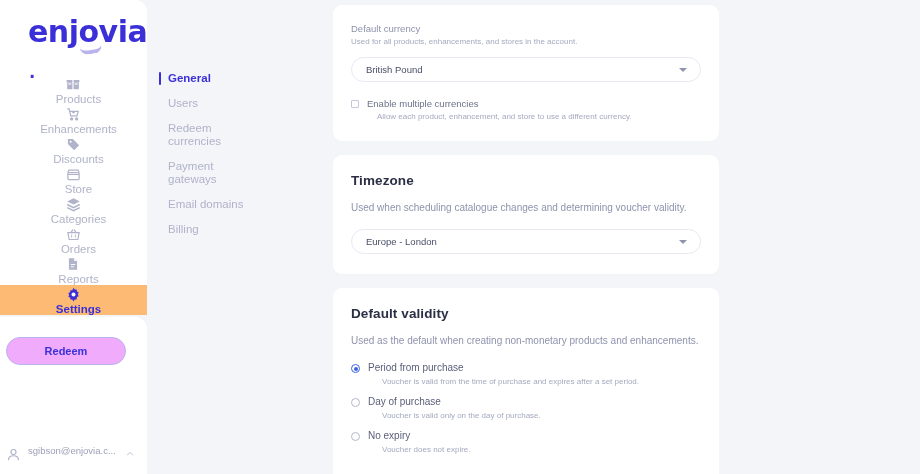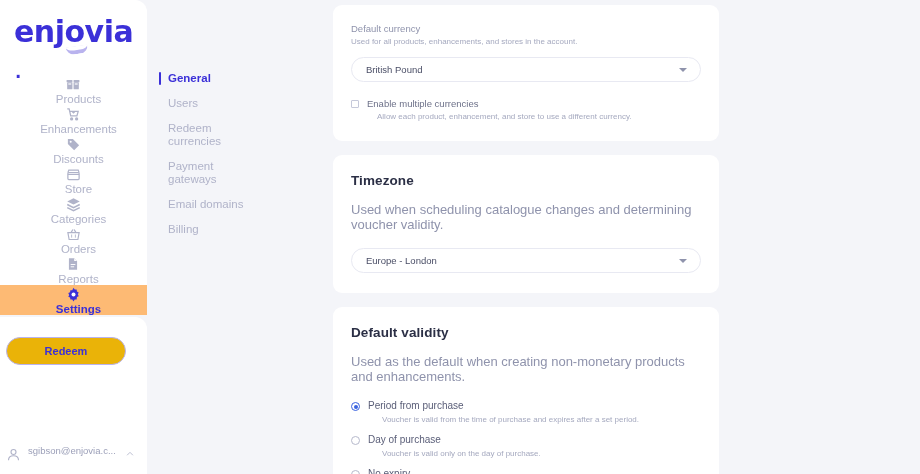--- a/index.html
+++ b/index.html
@@ -24,21 +24,21 @@
     border-radius: 0 12px 12px 0;
   }
   .sidebar-card-bottom {
     position: absolute; left: 0; top: 317px;
     width: 147px; height: 157px;
     background: #ffffff;
     border-radius: 0 12px 0 0;
   }
 
   .logo-wrap {
-    position: absolute; left: 14px; top: 13px;
+    position: absolute; left: 28px; top: 13px;
     width: 112px; height: 40px;
   }
   .logo-text {
     font-family: "DejaVu Sans", sans-serif;
     font-size: 30px;
     font-weight: 700;
     letter-spacing: -0.5px;
     color: #3b30d8;
     line-height: 38px;
   }
@@ -77,21 +77,21 @@
     background: #fdba74;
     color: #3b30d8;
     font-weight: 700;
   }
 
   .redeem-btn {
     position: absolute; left: 6px; top: 337px;
     width: 120px; height: 28px;
     border: 1px solid #b9b3ee;
     border-radius: 16px;
-    background: #eab308;
+    background: #f0abfc;
     color: #3b30d8;
     font-size: 11px;
     font-weight: 700;
     font-family: "Liberation Sans", sans-serif;
     cursor: pointer;
   }
 
   .user-row {
     position: absolute; left: 0; top: 445px;
     width: 147px; height: 26px;
@@ -155,21 +155,21 @@
     font-size: 9.5px;
     color: #8f93ac;
     margin-bottom: 3px;
   }
   .field-help {
     font-size: 8px;
     color: #a5a9bf;
     margin-bottom: 11px;
   }
   .card-desc {
-    font-size: 13px;
+    font-size: 10px;
     color: #8f93ac;
     margin-bottom: 16px;
   }
   .select {
     position: relative;
     width: 350px; height: 25px;
     border: 1px solid #e8e9f2;
     border-radius: 13px;
     display: flex; align-items: center;
     padding: 0 14px;

